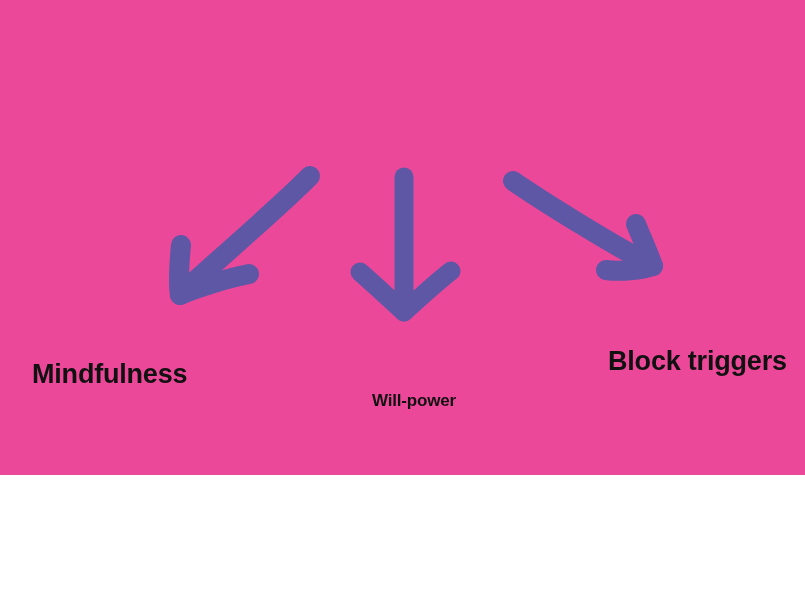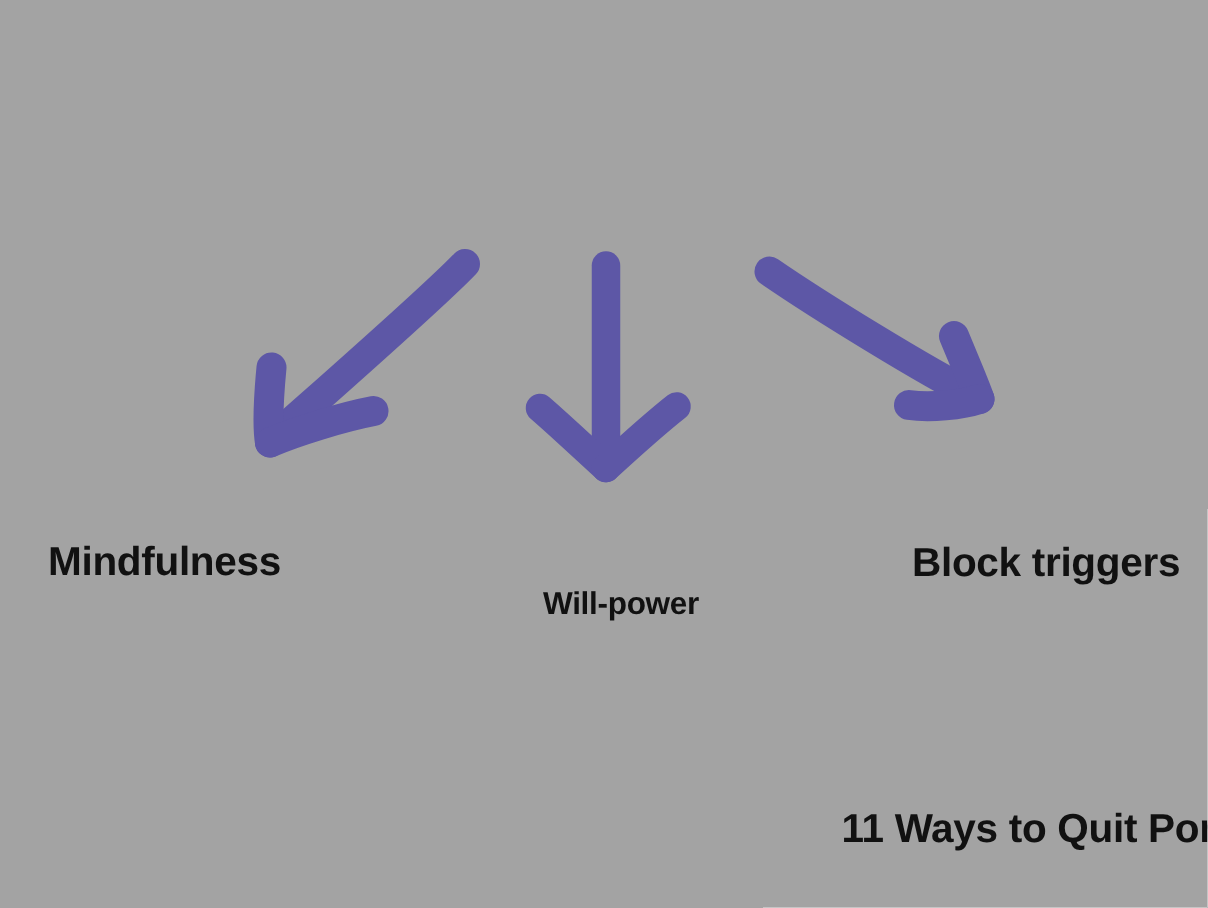--- a/index.html
+++ b/index.html
@@ -6,23 +6,23 @@
     margin: 0;
     padding: 0;
   }
   body {
     background: #ffffff;
     font-family: "Liberation Sans", sans-serif;
   }
   #slide {
     position: relative;
     width: 805px;
-    height: 605px;
+    height: 475px;
     overflow: hidden;
-    background: #a3a3a3;
+    background: #ec4899;
   }
   #arrow-layer {
     position: absolute;
     left: 0;
     top: 0;
     width: 805px;
     height: 605px;
     pointer-events: none;
   }
   .label {
@@ -35,28 +35,28 @@
     line-height: 1.28;
   }
   #label-mindfulness {
     left: 32px;
     top: 357px;
     font-size: 27px;
   }
   #label-willpower {
     left: 339px;
     top: 390px;
-    font-size: 21px;
+    font-size: 17px;
     text-align: center;
     width: 150px;
     white-space: normal;
   }
   #label-block-triggers {
     left: 608px;
-    top: 358px;
+    top: 344px;
     font-size: 27px;
   }
   #footer-title {
     position: absolute;
     left: 561px;
     top: 537px;
     font-size: 27px;
     font-weight: bold;
     color: #111111;
     white-space: nowrap;

